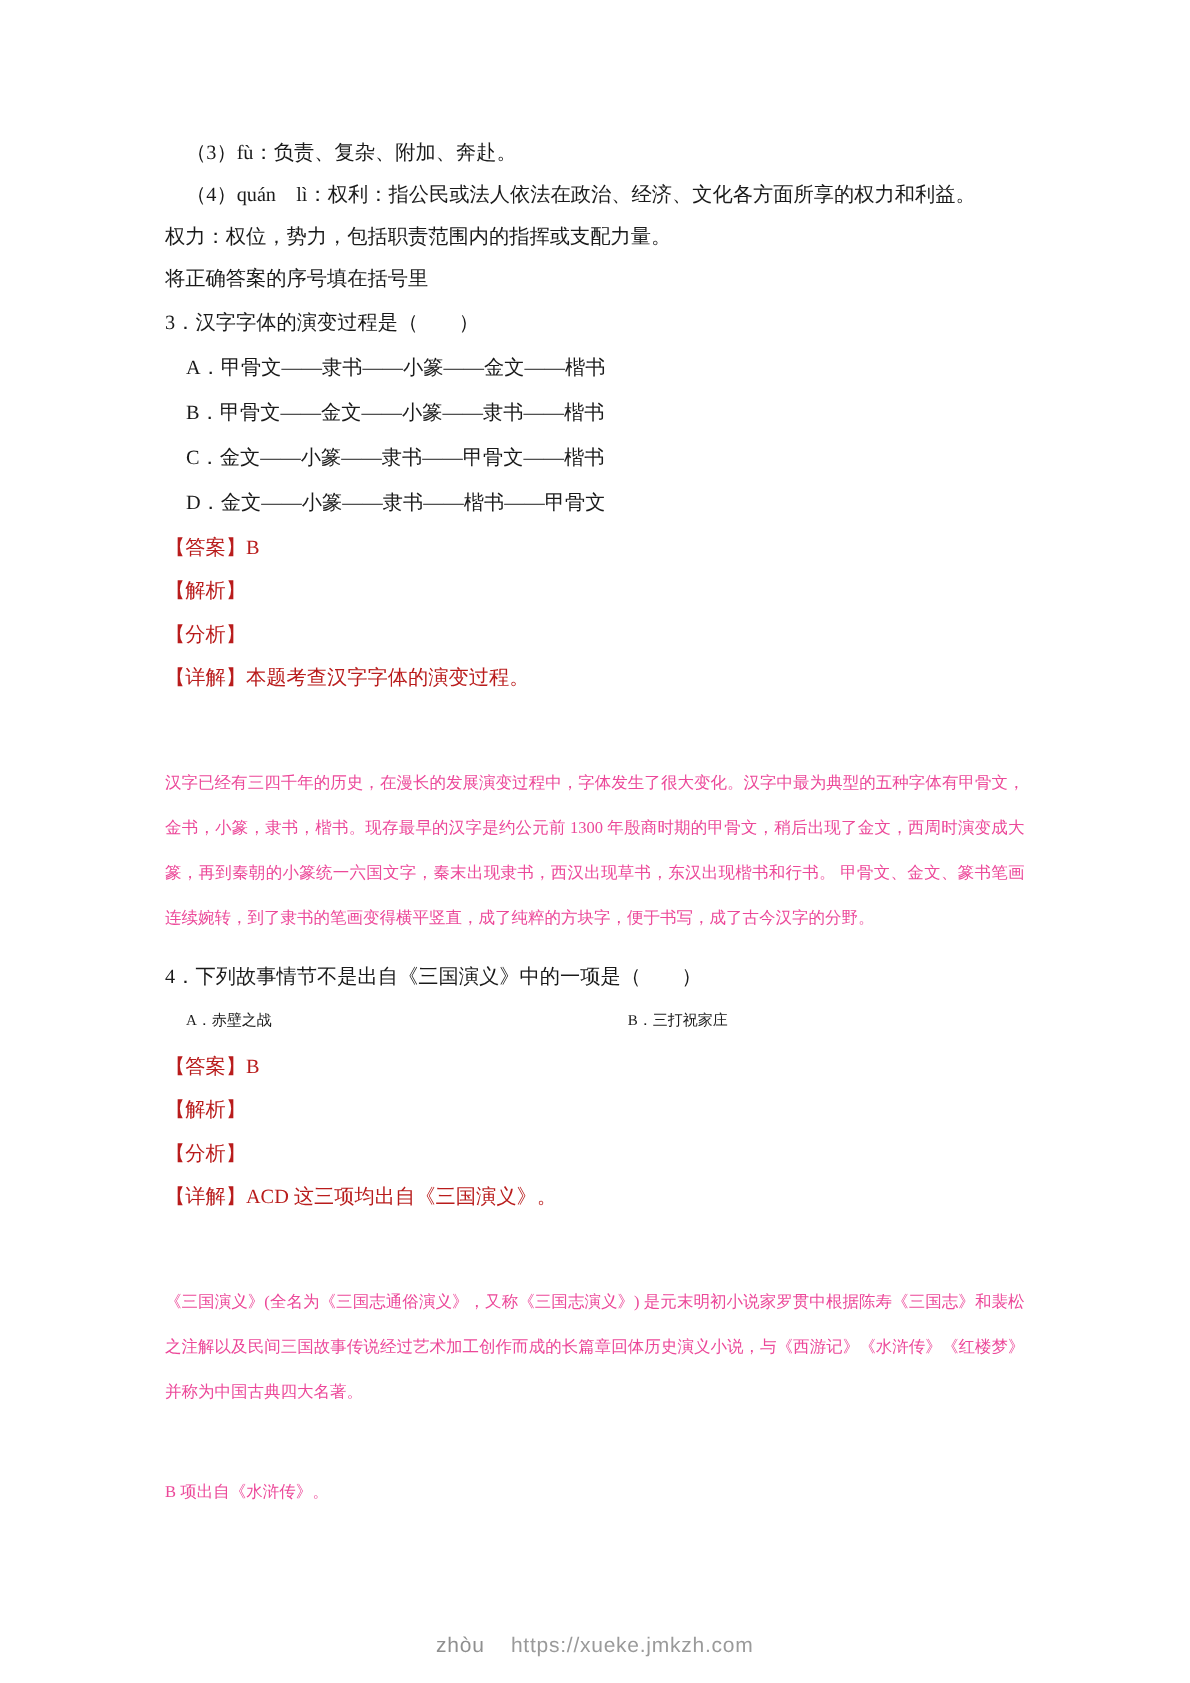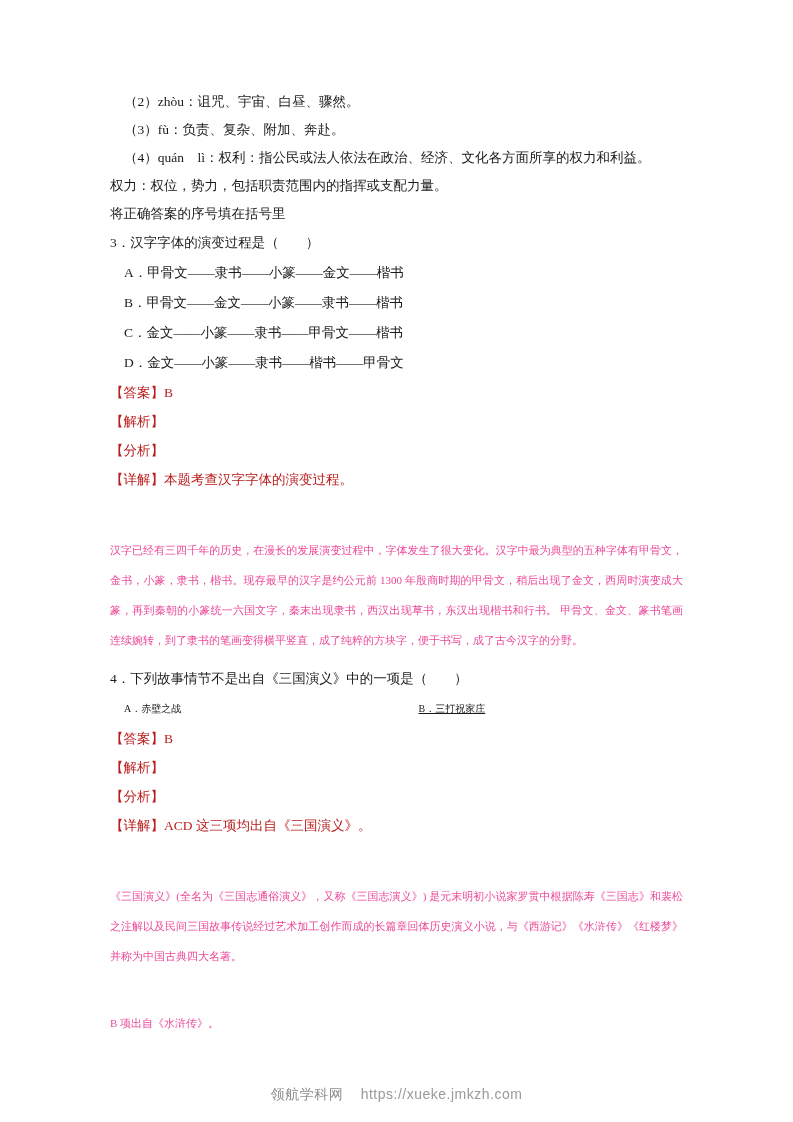--- a/index.html
+++ b/index.html
@@ -63,21 +63,20 @@
   }
   .two-col .col {
     width: 50%;
     box-sizing: border-box;
   }
   .two-col .col.left {
     padding-left: 14px;
   }
   .two-col .col.right {
     padding-left: 22px;
-    text-decoration: underline;
   }
   .spacer-sm { height: 4px; }
   .spacer-md { height: 9px; }
   .footer {
     position: absolute;
     left: 0;
     right: 0;
     bottom: 18px;
     text-align: center;
     font-size: 14px;
@@ -86,21 +85,20 @@
     letter-spacing: 0.5px;
   }
   .footer .brand { color: #8f8f8f; }
   .footer .url { color: #9a9a9a; margin-top: 37px; }
 </style>
 </head>
 <body>
 
 <div class="page">
 
-  <div class="line indent2">（2）zhòu：诅咒、宇宙、白昼、骤然。</div>
   <div class="line indent2">（3）fù：负责、复杂、附加、奔赴。</div>
   <div class="line indent2">（4）quán　lì：权利：指公民或法人依法在政治、经济、文化各方面所享的权力和利益。</div>
   <div class="line indent1">权力：权位，势力，包括职责范围内的指挥或支配力量。</div>
   <div class="line indent1">将正确答案的序号填在括号里</div>
 
   <div class="qline">3．汉字字体的演变过程是（　　）</div>
   <div class="qline indent-opt">A．甲骨文——隶书——小篆——金文——楷书</div>
   <div class="qline indent-opt">B．甲骨文——金文——小篆——隶书——楷书</div>
   <div class="qline indent-opt">C．金文——小篆——隶书——甲骨文——楷书</div>
   <div class="qline indent-opt">D．金文——小篆——隶书——楷书——甲骨文</div>
@@ -124,18 +122,18 @@
   <div class="tag">【答案】B</div>
   <div class="tag">【解析】</div>
   <div class="tag">【分析】</div>
   <div class="tag">【详解】ACD 这三项均出自《三国演义》。</div>
 
   <div class="spacer-sm"></div>
   <div class="para">《三国演义》(全名为《三国志通俗演义》，又称《三国志演义》) 是元末明初小说家罗贯中根据陈寿《三国志》和裴松之注解以及民间三国故事传说经过艺术加工创作而成的长篇章回体历史演义小说，与《西游记》《水浒传》《红楼梦》并称为中国古典四大名著。</div>
   <div class="para">B 项出自《水浒传》。</div>
 
   <div class="footer">
-    <span class="brand">领航学科网</span>
+    <span class="brand">zhòu</span>
     <span>&nbsp;&nbsp;</span>
     <span class="url">https://xueke.jmkzh.com</span>
   </div>
 
 </div>
 
 </body></html>

